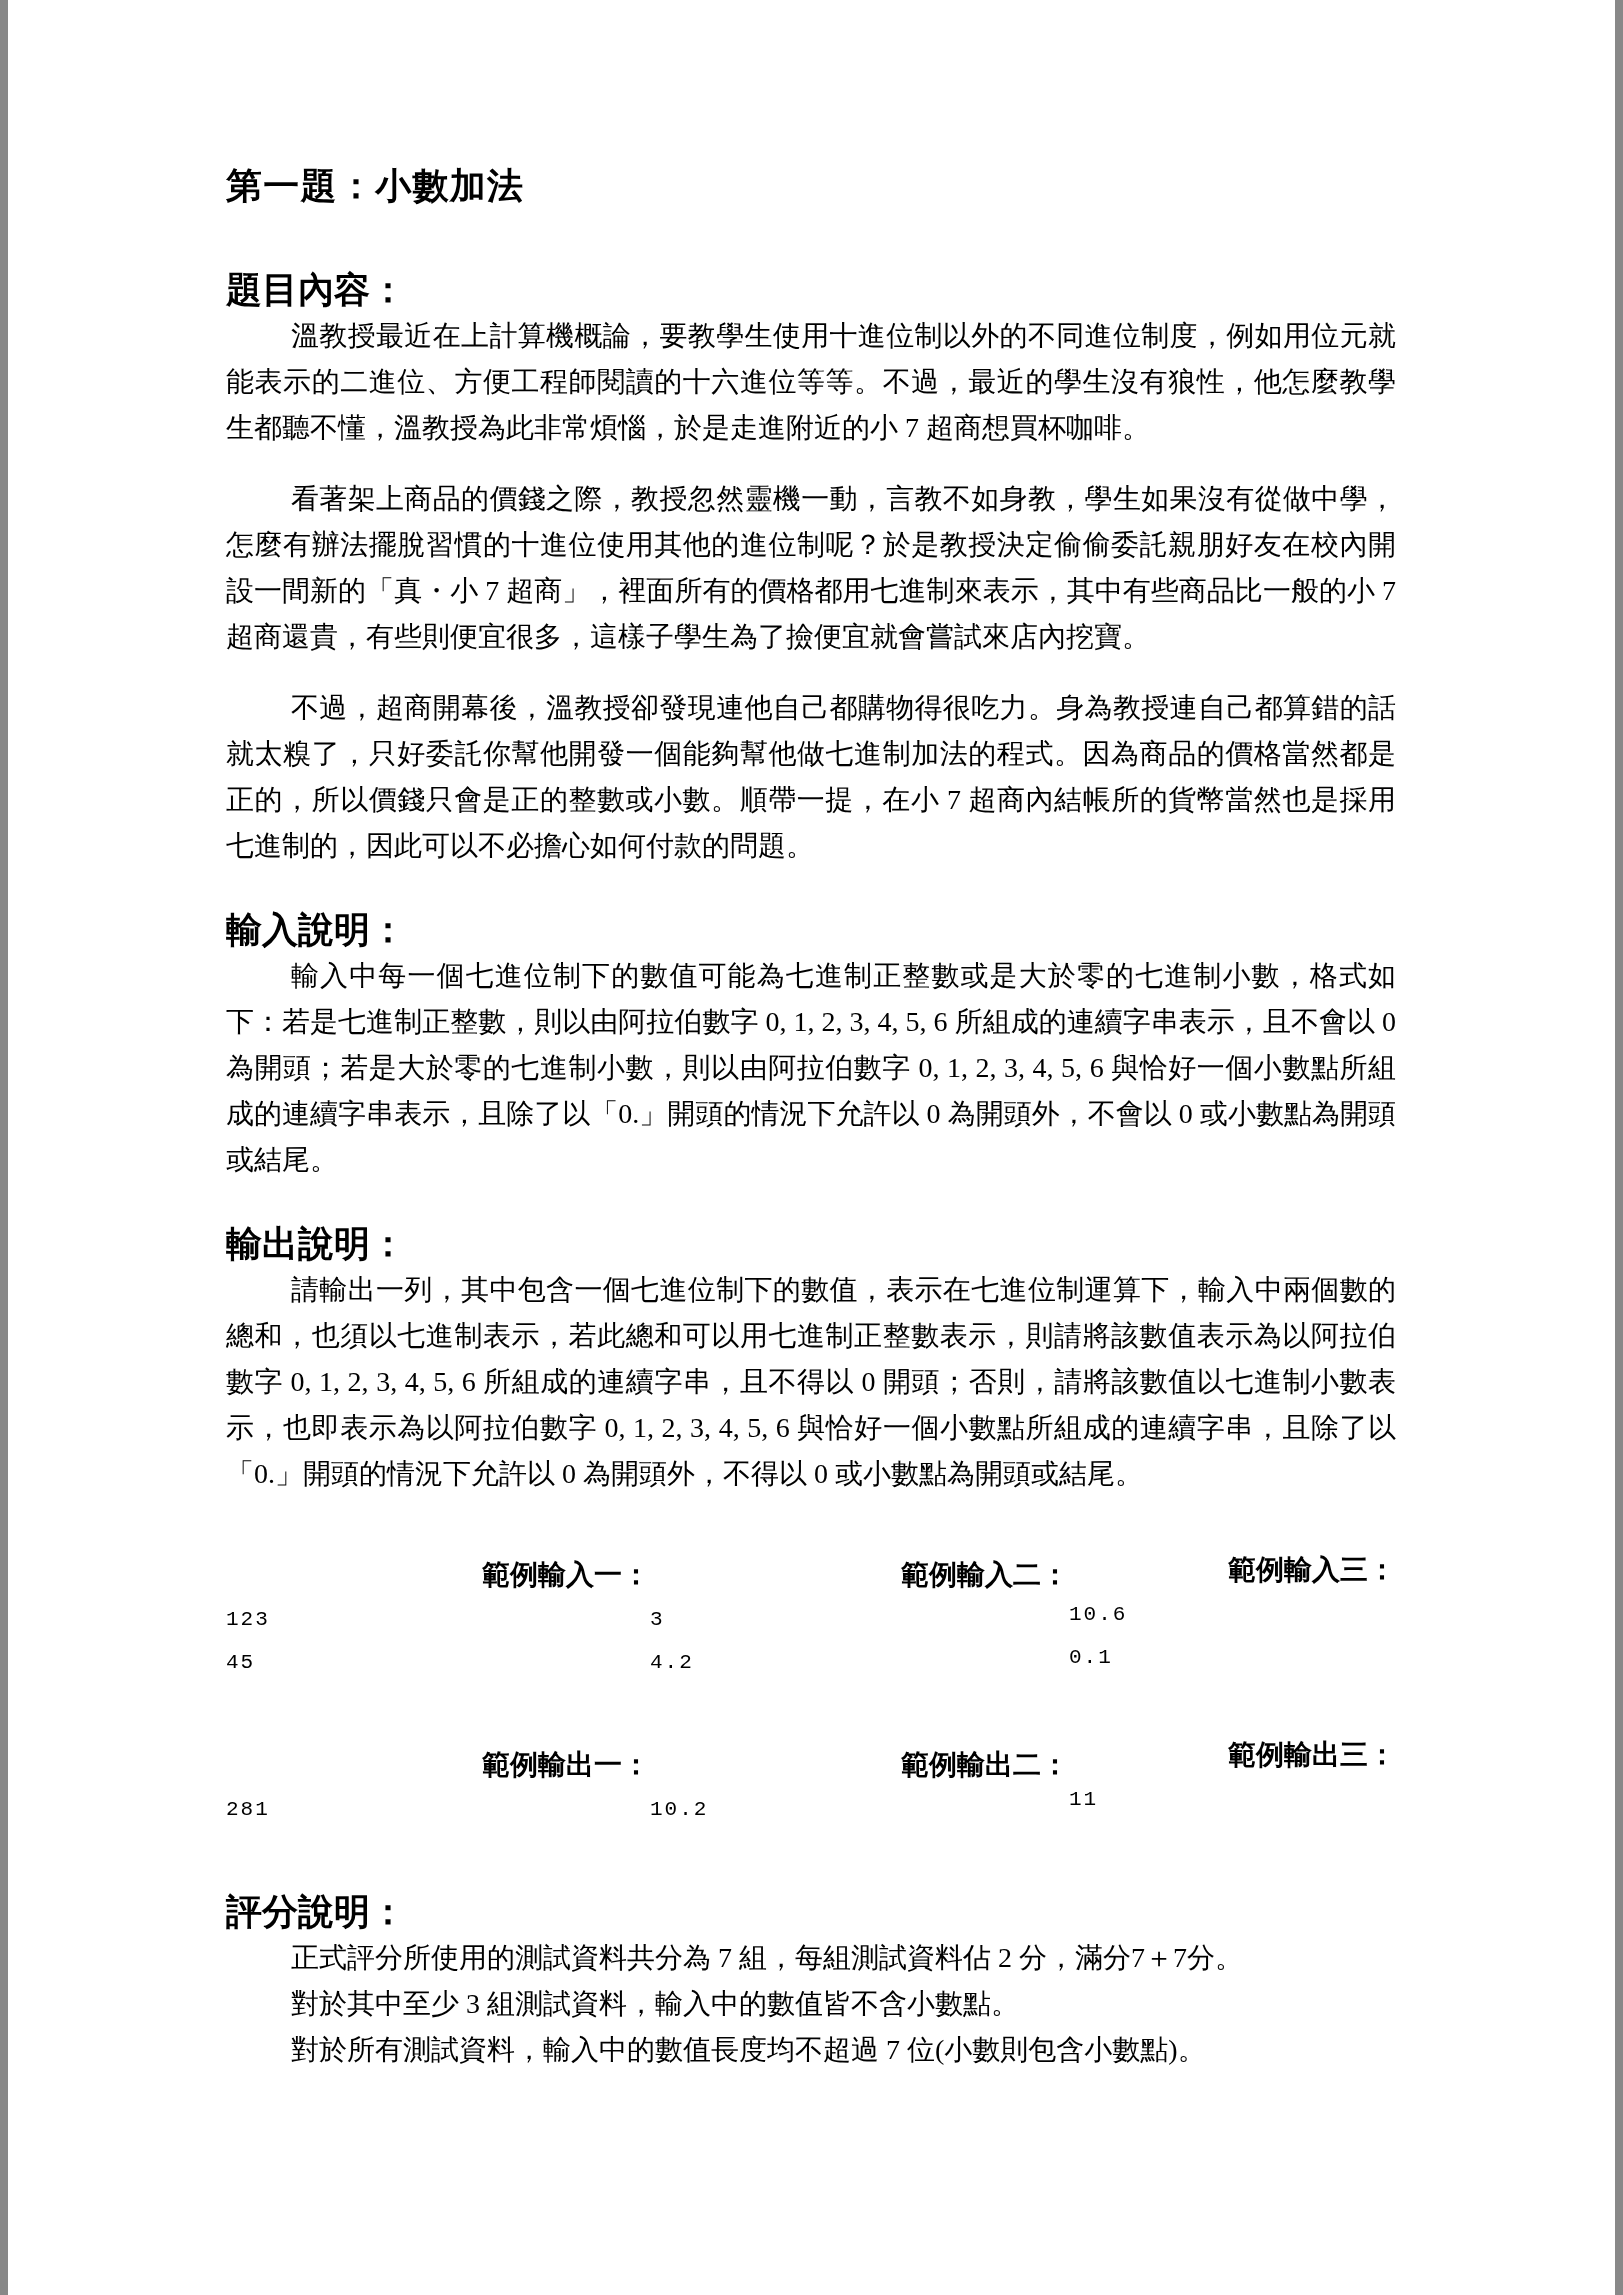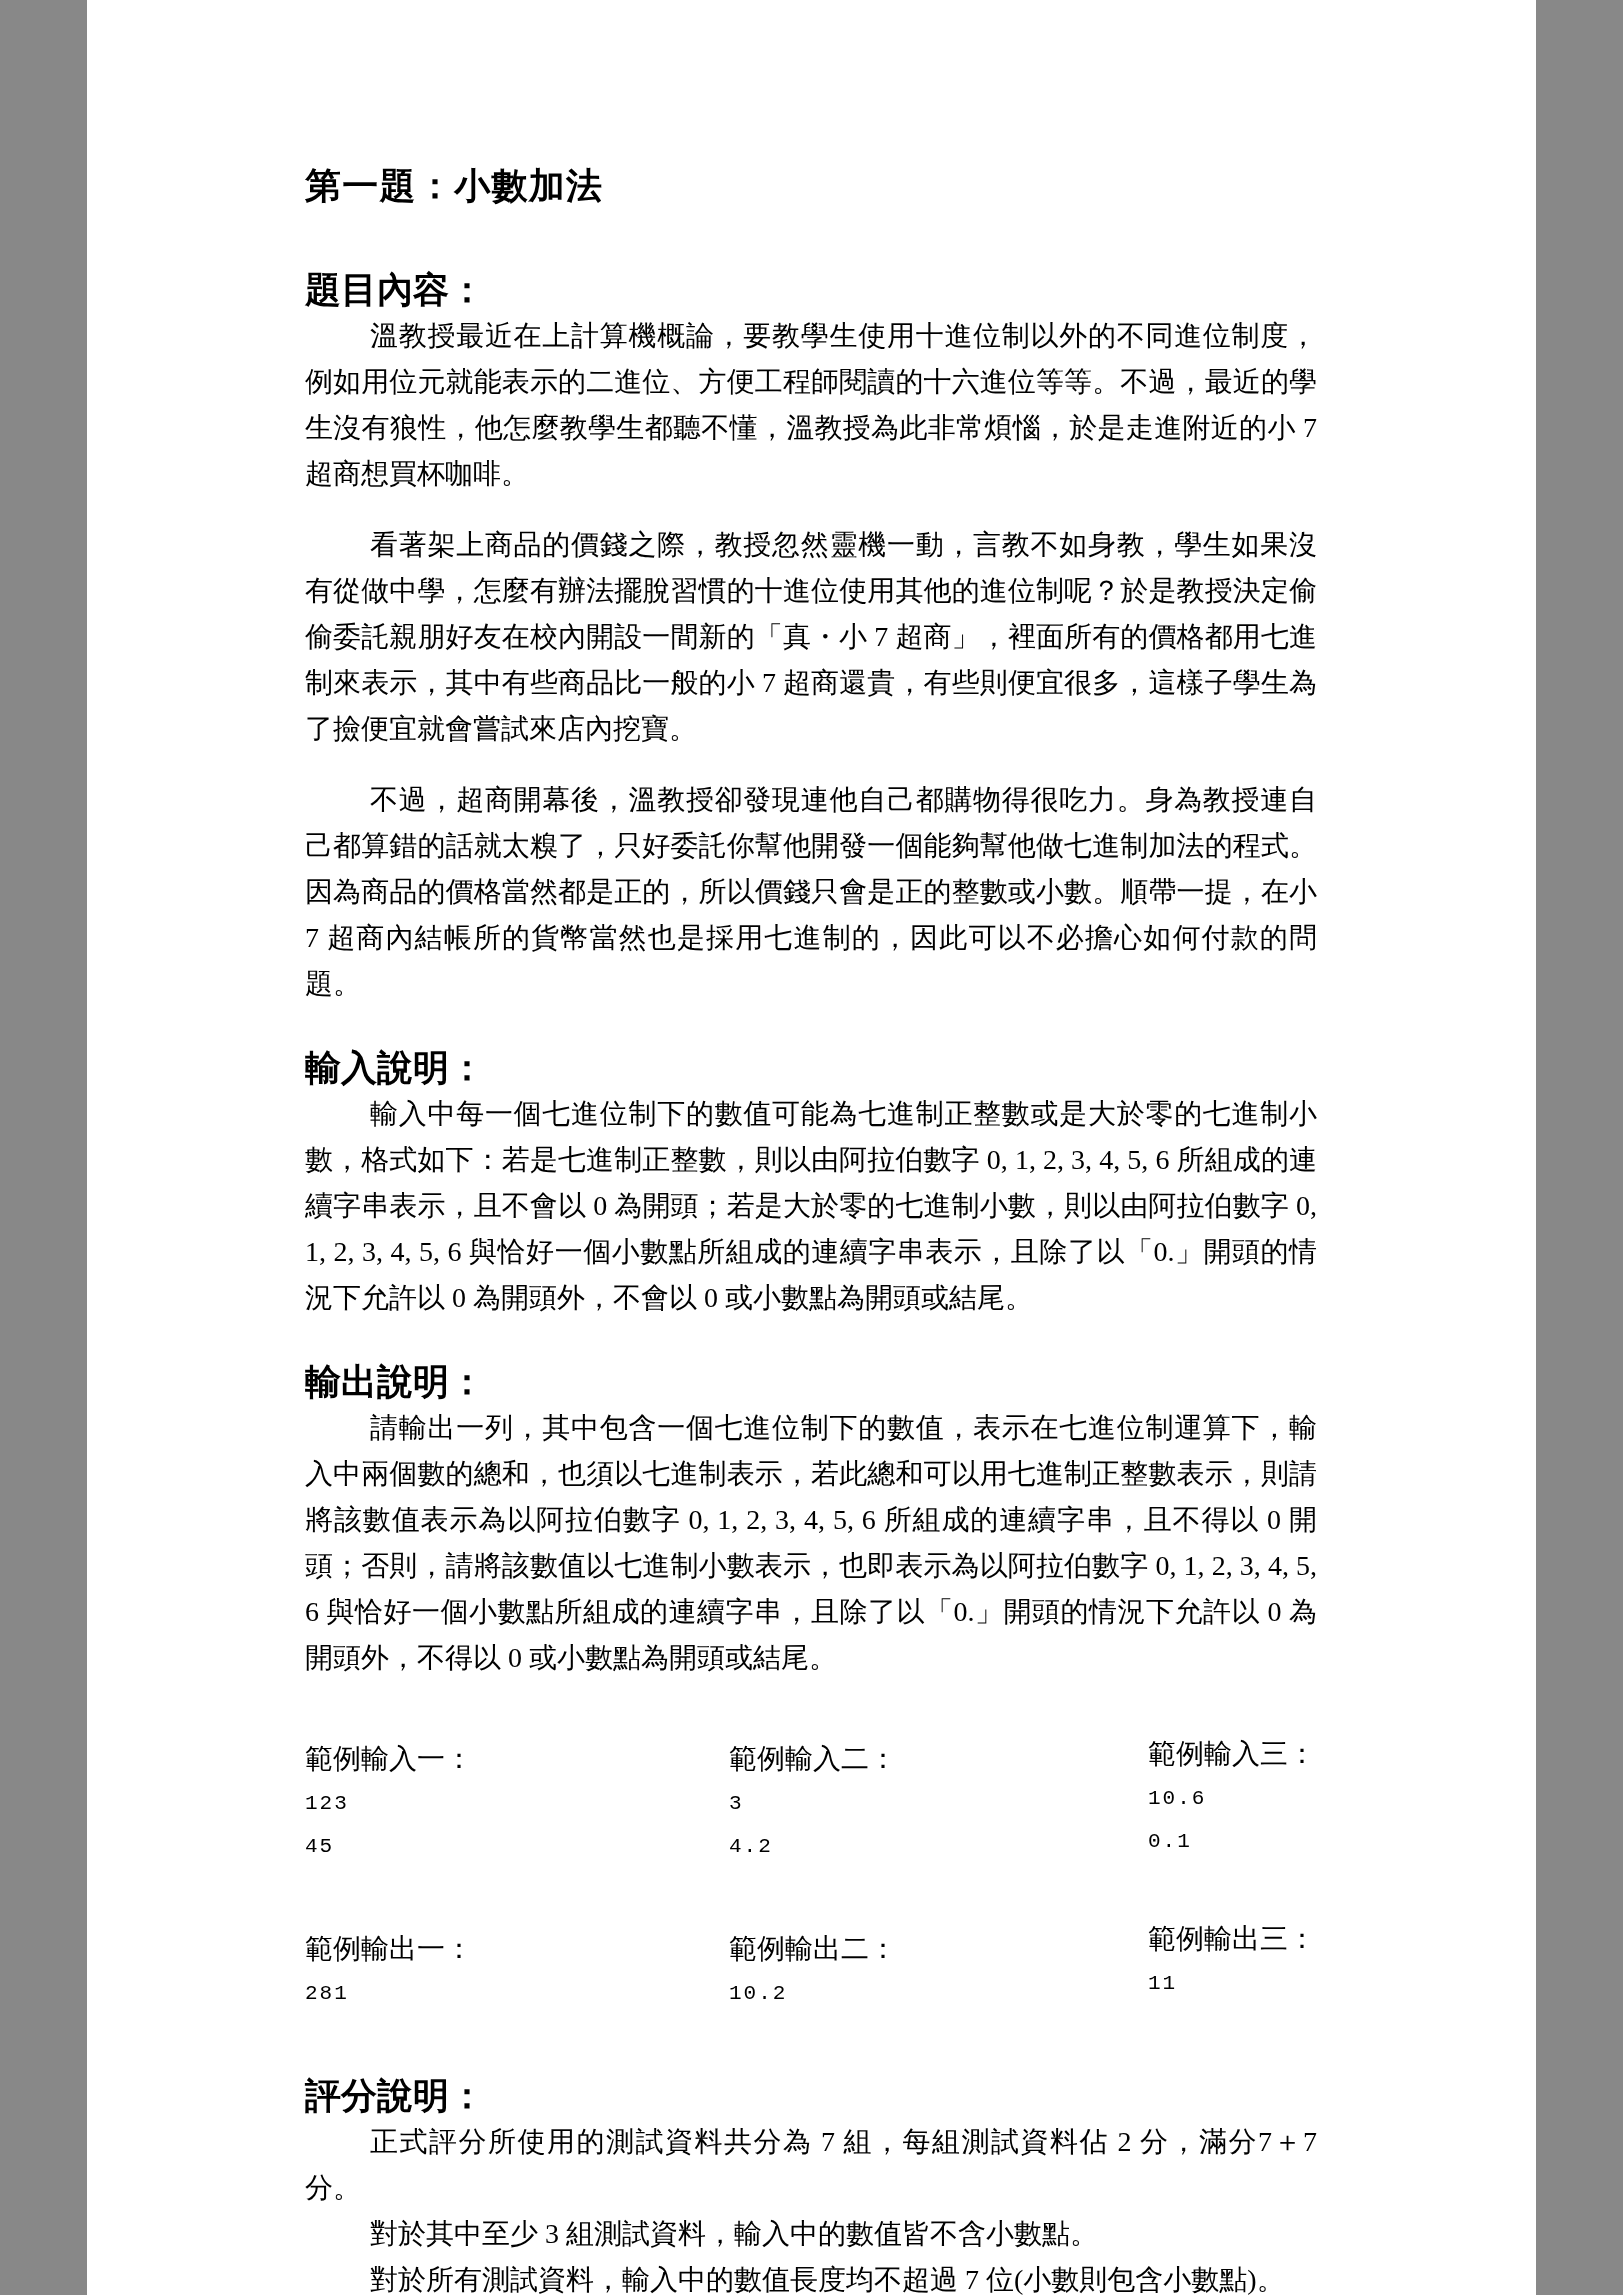--- a/index.html
+++ b/index.html
@@ -2,21 +2,21 @@
 <html style="font-size:10.5px"><head>
 <meta charset="utf-8">
 <style>
   html, body {
     margin: 0;
     padding: 0;
     background: #888;
   }
   .page {
     position: relative;
-    width: 1449px;
+    width: 1607px;
     height: 2295px;
     margin: 0 auto;
     background: #ffffff;
     color: #000000;
     font-family: "Liberation Serif", "DejaVu Serif", serif;
     font-size: 28px;
     line-height: 46px;
     box-sizing: border-box;
     padding: 166px 219px 0 218px;
   }
@@ -61,22 +61,23 @@
   .sample-col.col-3 {
     flex: 1;
   }
   .sample-col.raise-sm {
     transform: translateY(-5.2px);
   }
   .sample-col.raise-md {
     transform: translateY(-10.5px);
   }
   .sample-label {
-    font-weight: 400;
+    font-weight: 700;
     line-height: 46px;
+    text-align: right;
   }
   .sample-line {
     font-family: "Liberation Mono", "DejaVu Sans Mono", monospace;
     font-size: 21px;
     line-height: 43px;
     letter-spacing: 2px;
   }
   .scoring-block {
     margin-top: 58px;
   }

